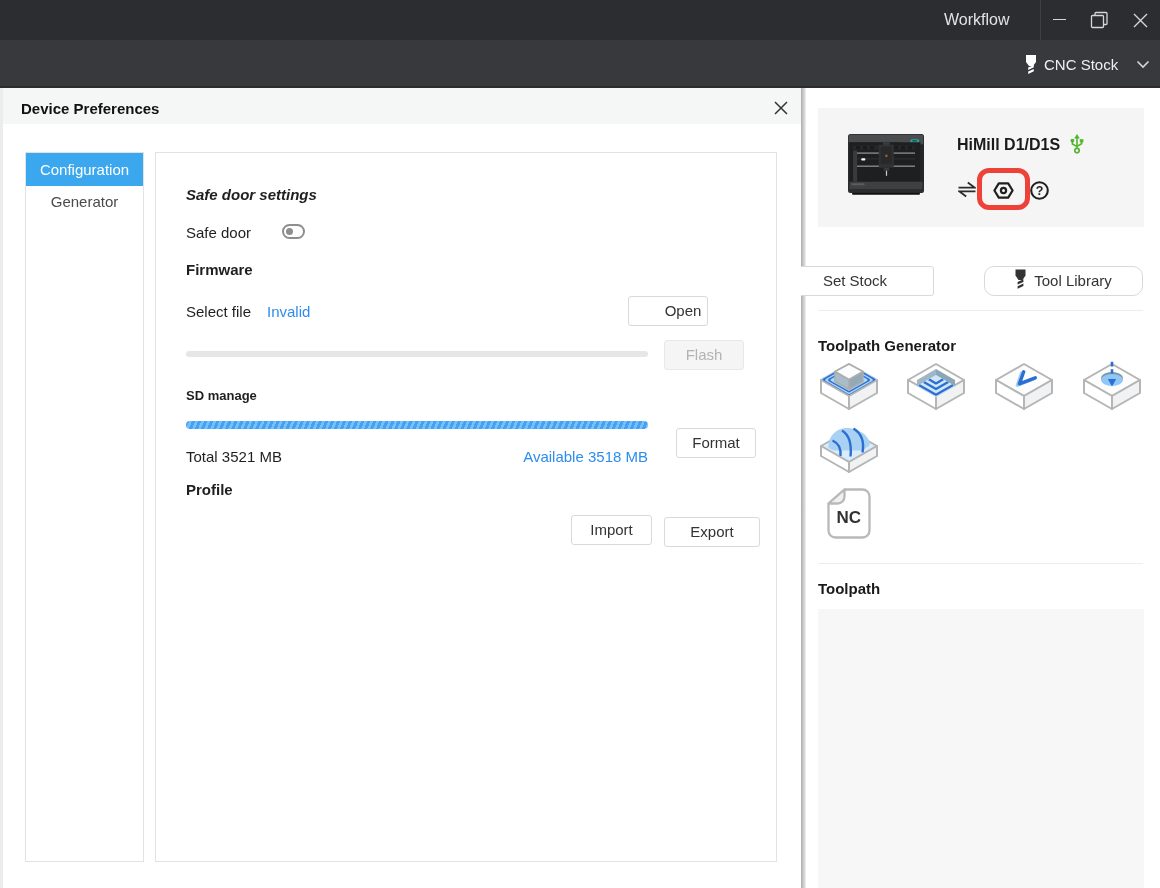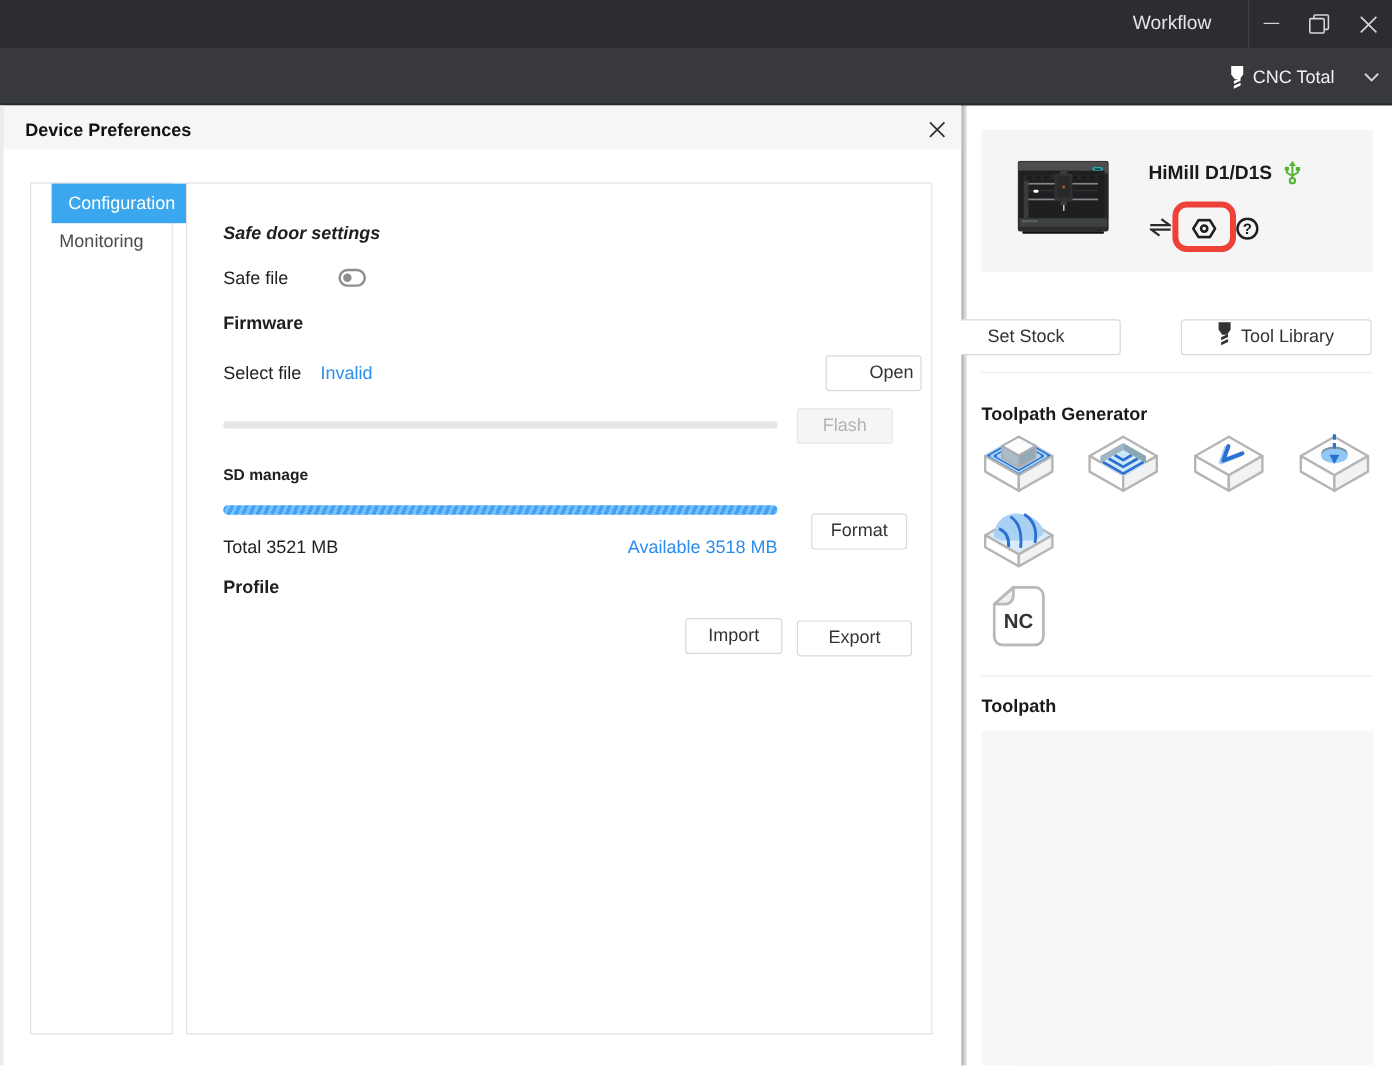--- a/index.html
+++ b/index.html
@@ -23,21 +23,21 @@
 </svg>
 <svg class="abs" style="left:1133px;top:13px;" width="15" height="15" viewBox="0 0 15 15">
   <path d="M1 1 L14 14 M14 1 L1 14" stroke="#d6d6d6" stroke-width="1.4"></path>
 </svg>
 
 <div class="abs" style="left:0;top:40px;width:1160px;height:48px;background:#37393d;border-bottom:2px solid #2a2c2f;"></div>
 <svg class="abs" style="left:1025px;top:55px;" width="12" height="20" viewBox="0 0 12 20">
   <path d="M1 0 h10 v7 l-3 4 h-4 l-3 -4 z" fill="#fff"></path>
   <path d="M3.2 12.5 l5.6 -2.6 v2.4 l-5.6 2.6 z M3.2 16.5 l5.6 -2.6 v2.4 l-5.6 2.6 z" fill="#fff"></path>
 </svg>
-<div class="abs" style="left:1044px;top:56px;font-size:15px;color:#f0f0f0;">CNC Total</div>
+<div class="abs" style="left:1044px;top:56px;font-size:15px;color:#f0f0f0;">CNC Stock</div>
 <svg class="abs" style="left:1136px;top:60px;" width="14" height="10" viewBox="0 0 14 10">
   <path d="M1.5 1.5 L7 7 L12.5 1.5" fill="none" stroke="#d6d6d6" stroke-width="1.6"></path>
 </svg>
 
 <div class="abs" style="left:801px;top:88px;width:5px;height:800px;background:linear-gradient(90deg,#ababab 0%,#c9c9c9 45%,#efefef 100%);"></div>
 <div class="abs" style="left:806px;top:88px;width:354px;height:800px;background:#fff;"></div>
 
 <div class="abs" style="left:818px;top:108px;width:326px;height:119px;background:#f5f5f6;"></div>
 <div class="abs" id="machine" style="left:848px;top:134px;width:76px;height:61px;">
 <svg width="76" height="61" viewBox="0 0 76 61">
@@ -96,21 +96,21 @@
 <svg class="abs" style="left:993px;top:182px;" width="21" height="17" viewBox="0 0 21 17">
   <path d="M5.8 1.4 H15.2 L19.6 8.5 L15.2 15.6 H5.8 L1.4 8.5 Z" fill="none" stroke="#1f1f1f" stroke-width="2.2" stroke-linejoin="round"></path>
   <circle cx="10.5" cy="8.5" r="2.6" fill="none" stroke="#1f1f1f" stroke-width="2.2"></circle>
 </svg>
 <svg class="abs" style="left:1030px;top:181px;" width="19" height="19" viewBox="0 0 19 19">
   <circle cx="9.5" cy="9.5" r="8.3" fill="none" stroke="#1f1f1f" stroke-width="2.1"></circle>
   <text x="9.5" y="14" font-family="Liberation Sans" font-size="12.5" font-weight="bold" fill="#1f1f1f" text-anchor="middle">?</text>
 </svg>
 
 <div class="btn" style="left:776px;top:266px;width:158px;height:30px;line-height:28px;">Set Stock</div>
-<div class="btn" style="left:984px;top:266px;width:159px;height:30px;line-height:28px;">
+<div class="btn" style="left:984px;top:266px;width:159px;height:30px;line-height:28px;border-radius:10px;">
   <svg style="vertical-align:-4px;margin-right:8px;" width="11" height="21" viewBox="0 0 11 21">
     <path d="M0.5 0.5 h10 v6 l-3 4.5 h-4 l-3 -4.5 z" fill="#333"></path>
     <path d="M2.6 13 l5.8 -2.7 v2.6 l-5.8 2.7 z M2.6 17.2 l5.8 -2.7 v2.6 l-5.8 2.7 z" fill="#333"></path>
   </svg>Tool Library</div>
 
 <div class="abs" style="left:818px;top:310px;width:325px;height:1px;background:#ededed;"></div>
 <div class="abs bold" style="left:818px;top:337px;font-size:15px;color:#1a1a1a;">Toolpath Generator</div>
 
 <svg class="abs" style="left:819px;top:362px;" width="61" height="48" viewBox="0 0 61 48">
   <g stroke-linejoin="round">
@@ -187,34 +187,34 @@
 
 <div class="abs" style="left:0;top:88px;width:801px;height:800px;background:#fff;"></div>
 <div class="abs" style="left:0;top:88px;width:801px;height:36px;background:#f5f6f6;"></div>
 <div class="abs" style="left:0;top:88px;width:3px;height:800px;background:#ececec;"></div>
 <div class="abs bold" style="left:21px;top:100px;font-size:15px;color:#111;">Device Preferences</div>
 <svg class="abs" style="left:774px;top:101px;" width="14" height="14" viewBox="0 0 14 14">
   <path d="M1 1 L13 13 M13 1 L1 13" stroke="#333" stroke-width="1.5"></path>
 </svg>
 
 <div class="abs" style="left:25px;top:152px;width:119px;height:710px;border:1px solid #e2e2e2;background:#fff;"></div>
-<div class="abs" style="left:26px;top:153px;width:117px;height:33px;background:#3aa7ee;color:#fff;font-size:15px;text-align:center;line-height:33px;margin-left:17px;">Configuration</div>
-<div class="abs" style="left:26px;top:186px;width:117px;height:32px;color:#4a4a4a;font-size:15px;text-align:center;line-height:32px;">Monitoring</div>
+<div class="abs" style="left:26px;top:153px;width:117px;height:33px;background:#3aa7ee;color:#fff;font-size:15px;text-align:center;line-height:33px;">Configuration</div>
+<div class="abs" style="left:26px;top:186px;width:117px;height:32px;color:#4a4a4a;font-size:15px;text-align:center;line-height:32px;">Generator</div>
 
 <div class="abs" style="left:155px;top:152px;width:622px;height:710px;border:1px solid #e2e2e2;background:#fff;"></div>
 
 <div class="abs bold" style="left:186px;top:186px;font-size:15px;font-style:italic;">Safe door settings</div>
-<div class="abs" style="left:186px;top:224px;font-size:15px;">Safe file</div>
+<div class="abs" style="left:186px;top:224px;font-size:15px;">Safe door</div>
 <div class="abs" style="left:282px;top:224px;width:23px;height:15px;border:2px solid #8e8e8e;border-radius:8px;background:#fff;">
   <div style="position:absolute;left:2px;top:2px;width:7px;height:7px;border-radius:50%;background:#8e8e8e;"></div>
 </div>
 <div class="abs bold" style="left:186px;top:261px;font-size:15px;">Firmware</div>
 <div class="abs" style="left:186px;top:303px;font-size:15px;">Select file</div>
 <div class="abs" style="left:267px;top:303px;font-size:15px;color:#2c8dee;">Invalid</div>
-<div class="btn" style="left:688px;top:296px;width:80px;height:30px;padding-left:30px;">Open</div>
+<div class="btn" style="left:628px;top:296px;width:80px;height:30px;padding-left:30px;">Open</div>
 <div class="abs" style="left:186px;top:351px;width:462px;height:6px;border-radius:3px;background:#e6e6e6;"></div>
 <div class="btn" style="left:664px;top:340px;width:80px;height:30px;background:#f5f5f5;border-color:#e8e8e8;color:#b3b3b3;">Flash</div>
 <div class="abs bold" style="left:186px;top:388px;font-size:13px;">SD manage</div>
 <div class="abs" style="left:186px;top:421px;width:462px;height:8px;border-radius:4px;background:repeating-linear-gradient(112deg,#42a3f6 0 3px,#79c0f9 3px 5.6px);"></div>
 <div class="abs" style="left:186px;top:448px;font-size:15px;">Total 3521 MB</div>
 <div class="abs" style="left:500px;top:448px;width:148px;text-align:right;font-size:15px;color:#2c8dee;">Available 3518 MB</div>
 <div class="btn" style="left:664px;top:428px;width:80px;height:30px;margin-left:12px;">Format</div>
 <div class="abs bold" style="left:186px;top:481px;font-size:15px;">Profile</div>
 <div class="btn" style="left:571px;top:515px;width:81px;height:30px;">Import</div>
 <div class="btn" style="left:664px;top:517px;width:96px;height:30px;">Export</div>

